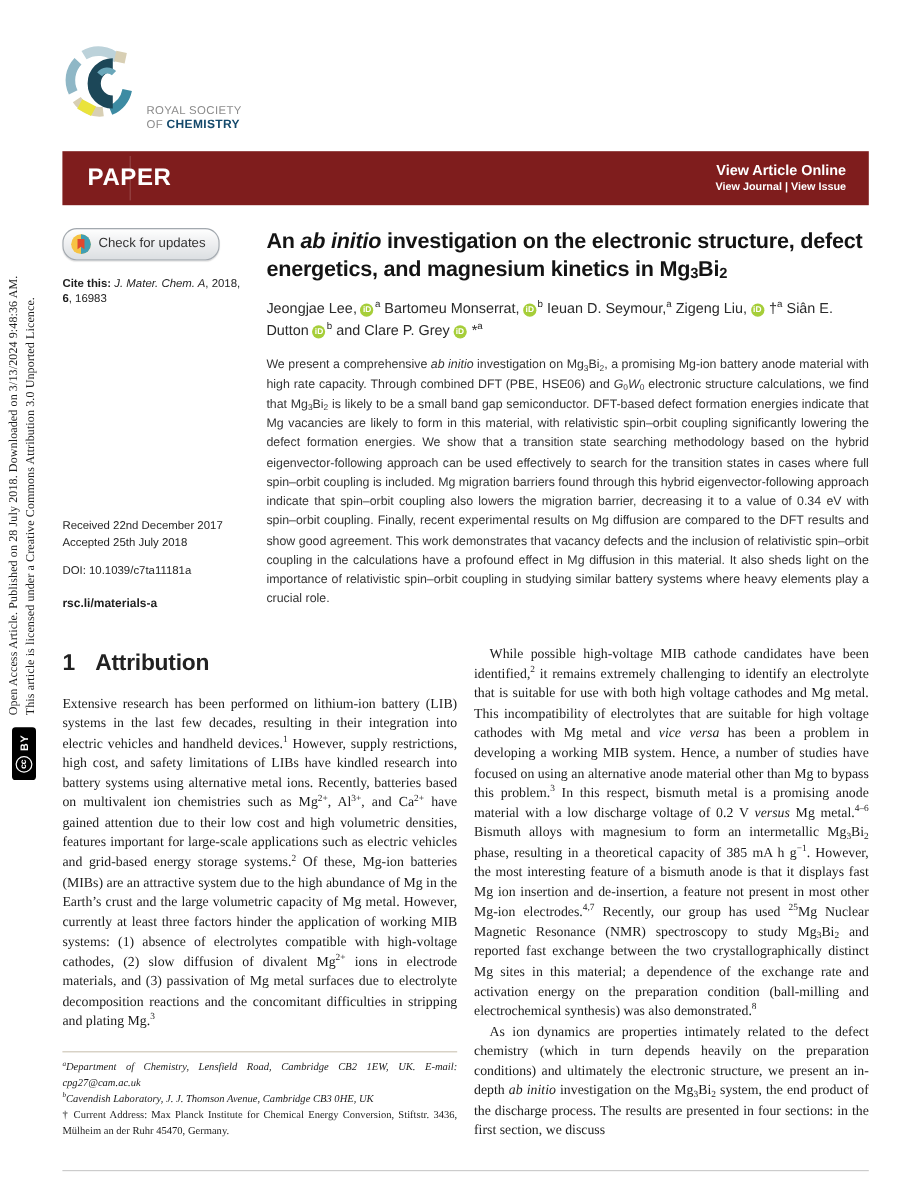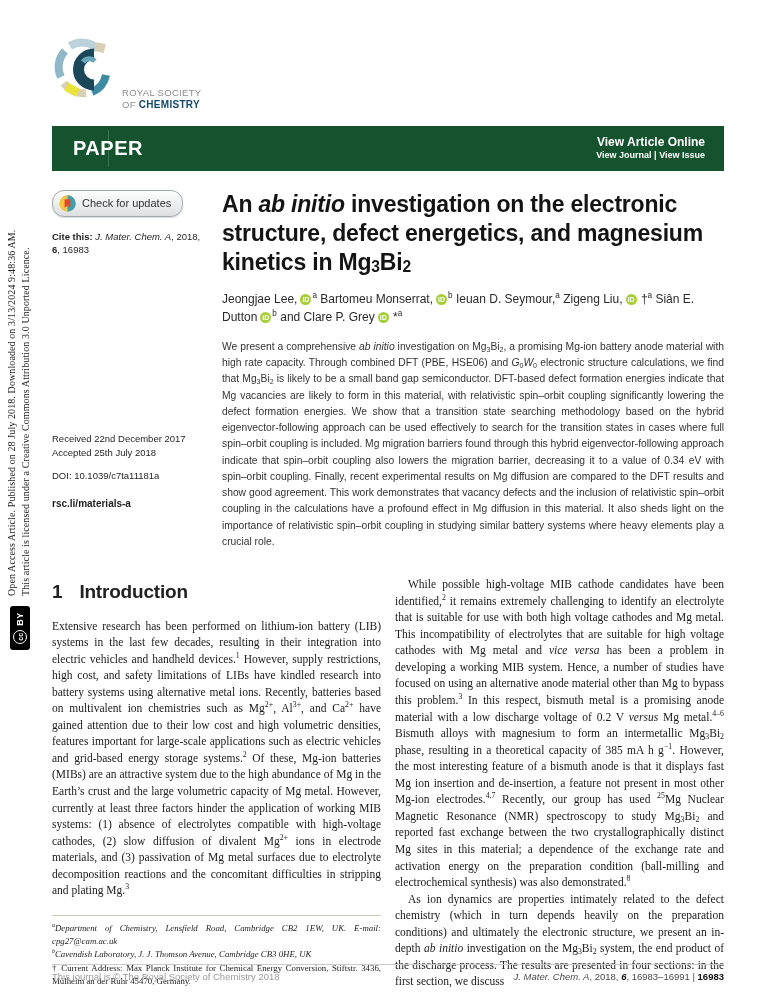--- a/index.html
+++ b/index.html
@@ -31,21 +31,21 @@
             padding-top:40px;}
   .journal-name{font-size:23px;font-weight:bold;color:#1c4851;line-height:1.13;
                 letter-spacing:-.2px;}
   .rsc-logo{display:flex;align-items:center;gap:6px;margin-top:-6px;margin-right:2px;}
   .rsc-text{line-height:1.15;padding-top:14px;}
   .rsc-text .l1{font-size:9.5px;color:#8b8b8b;letter-spacing:.3px;margin-top:40px;}
   .rsc-text .l2{font-size:9.5px;color:#8b8b8b;letter-spacing:.3px;}
   .rsc-text .l2 b{color:#14496b;font-size:10px;}
 
   
-  .paper-banner{margin-top:15px;height:45px;background:#14532d;color:#fff;
+  .paper-banner{margin-top:15px;height:45px;background:#7f1d1d;color:#fff;
                 display:flex;align-items:center;position:relative;}
   .banner-divider{position:absolute;left:56px;top:4px;bottom:4px;width:1px;
                   background:rgba(255,255,255,.18);}
   .banner-kind{font-size:20px;font-weight:bold;letter-spacing:.5px;padding-left:21px;}
   .banner-right{margin-left:auto;text-align:right;padding-right:19px;line-height:1.3;}
   .banner-vao{font-size:12px;font-weight:bold;cursor:pointer;}
   .banner-links{font-size:9px;color:rgba(255,255,255,.85);font-weight:bold;}
 
   
   .article-head{display:flex;margin-top:19px;}
@@ -54,21 +54,21 @@
              border:1px solid #a3a9af;border-radius:12px;
              background:linear-gradient(#fefefe,#dcdfe2);
              padding:4px 11px 4px 6px;font-size:11px;color:#333;
              box-shadow:0 1px 1px rgba(0,0,0,.15);cursor:pointer;}
   .cite-block{margin-top:13px;font-size:9.5px;color:#1f1f1f;line-height:1.4;}
   .recv-block{margin-top:176px;font-size:9.5px;line-height:1.45;color:#1f1f1f;}
   .doi-line{margin-top:9px;font-size:9.5px;}
   .site-line{margin-top:14px;font-size:10px;font-weight:bold;color:#1f1f1f;}
 
   .title-col{flex:1;}
-  .article-title{font-size:23px;font-weight:bold;color:#141414;line-height:1.26;
+  .article-title{font-size:18px;font-weight:bold;color:#141414;line-height:1.26;
                  letter-spacing:-.2px;}
   .authors{margin-top:13px;font-size:12px;color:#2a2a2a;line-height:1.5;}
   .orcid{display:inline-block;width:11px;height:11px;background:#a6ce39;
          border-radius:50%;color:#fff;font-size:7px;font-weight:bold;
          text-align:center;line-height:11px;margin:0 1px 0 3px;
          font-style:normal;vertical-align:1px;cursor:pointer;}
   .abstract{margin-top:13px;font-size:10.3px;line-height:1.58;color:#333;
             text-align:justify;}
 
   sup{font-size:68%;line-height:0;vertical-align:super;}
@@ -168,36 +168,32 @@
     <div class="title-col">
       <h1 class="article-title" style="margin:0;">An <i>ab initio</i> investigation on the electronic structure, defect energetics, and magnesium kinetics in Mg<sub>3</sub>Bi<sub>2</sub></h1>
       <div class="authors">Jeongjae Lee,<span class="orcid">iD</span><sup>a</sup> Bartomeu Monserrat,<span class="orcid">iD</span><sup>b</sup> Ieuan D. Seymour,<sup>a</sup> Zigeng Liu,<span class="orcid">iD</span> †<sup>a</sup> Siân E. Dutton<span class="orcid">iD</span><sup>b</sup> and Clare P. Grey<span class="orcid">iD</span> *<sup>a</sup></div>
       <div class="abstract">We present a comprehensive <i>ab initio</i> investigation on Mg<sub>3</sub>Bi<sub>2</sub>, a promising Mg-ion battery anode material with high rate capacity. Through combined DFT (PBE, HSE06) and <i>G</i><sub>0</sub><i>W</i><sub>0</sub> electronic structure calculations, we find that Mg<sub>3</sub>Bi<sub>2</sub> is likely to be a small band gap semiconductor. DFT-based defect formation energies indicate that Mg vacancies are likely to form in this material, with relativistic spin–orbit coupling significantly lowering the defect formation energies. We show that a transition state searching methodology based on the hybrid eigenvector-following approach can be used effectively to search for the transition states in cases where full spin–orbit coupling is included. Mg migration barriers found through this hybrid eigenvector-following approach indicate that spin–orbit coupling also lowers the migration barrier, decreasing it to a value of 0.34 eV with spin–orbit coupling. Finally, recent experimental results on Mg diffusion are compared to the DFT results and show good agreement. This work demonstrates that vacancy defects and the inclusion of relativistic spin–orbit coupling in the calculations have a profound effect in Mg diffusion in this material. It also sheds light on the importance of relativistic spin–orbit coupling in studying similar battery systems where heavy elements play a crucial role.</div>
     </div>
   </div>
 
   <div class="main-cols">
     <div class="col">
       <div class="sec-heading">
-        <span class="num">1</span><span>Introduction</span>
+        <span class="num">1</span><span>Attribution</span>
       </div>
       <p class="para">Extensive research has been performed on lithium-ion battery (LIB) systems in the last few decades, resulting in their integration into electric vehicles and handheld devices.<sup>1</sup> However, supply restrictions, high cost, and safety limitations of LIBs have kindled research into battery systems using alternative metal ions. Recently, batteries based on multivalent ion chemistries such as Mg<sup>2+</sup>, Al<sup>3+</sup>, and Ca<sup>2+</sup> have gained attention due to their low cost and high volumetric densities, features important for large-scale applications such as electric vehicles and grid-based energy storage systems.<sup>2</sup> Of these, Mg-ion batteries (MIBs) are an attractive system due to the high abundance of Mg in the Earth’s crust and the large volumetric capacity of Mg metal. However, currently at least three factors hinder the application of working MIB systems: (1) absence of electrolytes compatible with high-voltage cathodes, (2) slow diffusion of divalent Mg<sup>2+</sup> ions in electrode materials, and (3) passivation of Mg metal surfaces due to electrolyte decomposition reactions and the concomitant difficulties in stripping and plating Mg.<sup>3</sup></p>
       <hr class="fn-rule">
       <div class="footnotes">
         <p><i><sup>a</sup>Department of Chemistry, Lensfield Road, Cambridge CB2 1EW, UK. E-mail: cpg27@cam.ac.uk</i></p>
         <p><i><sup>b</sup>Cavendish Laboratory, J. J. Thomson Avenue, Cambridge CB3 0HE, UK</i></p>
         <p>† Current Address: Max Planck Institute for Chemical Energy Conversion, Stiftstr. 3436, Mülheim an der Ruhr 45470, Germany.</p>
       </div>
     </div>
     <div class="col">
       <p class="para indent">While possible high-voltage MIB cathode candidates have been identified,<sup>2</sup> it remains extremely challenging to identify an electrolyte that is suitable for use with both high voltage cathodes and Mg metal. This incompatibility of electrolytes that are suitable for high voltage cathodes with Mg metal and <i>vice versa</i> has been a problem in developing a working MIB system. Hence, a number of studies have focused on using an alternative anode material other than Mg to bypass this problem.<sup>3</sup> In this respect, bismuth metal is a promising anode material with a low discharge voltage of 0.2 V <i>versus</i> Mg metal.<sup>4–6</sup> Bismuth alloys with magnesium to form an intermetallic Mg<sub>3</sub>Bi<sub>2</sub> phase, resulting in a theoretical capacity of 385 mA h g<sup>−1</sup>. However, the most interesting feature of a bismuth anode is that it displays fast Mg ion insertion and de-insertion, a feature not present in most other Mg-ion electrodes.<sup>4,7</sup> Recently, our group has used <sup>25</sup>Mg Nuclear Magnetic Resonance (NMR) spectroscopy to study Mg<sub>3</sub>Bi<sub>2</sub> and reported fast exchange between the two crystallographically distinct Mg sites in this material; a dependence of the exchange rate and activation energy on the preparation condition (ball-milling and electrochemical synthesis) was also demonstrated.<sup>8</sup></p>
       <p class="para indent">As ion dynamics are properties intimately related to the defect chemistry (which in turn depends heavily on the preparation conditions) and ultimately the electronic structure, we present an in-depth <i>ab initio</i> investigation on the Mg<sub>3</sub>Bi<sub>2</sub> system, the end product of the discharge process. The results are presented in four sections: in the first section, we discuss</p>
     </div>
   </div>
 </div>
 
 <div class="footer">
   <hr class="footer-rule">
-  <div class="footer-row">
-    <span class="footer-left">This journal is © The Royal Society of Chemistry 2018</span>
-    <span class="footer-right"><i>J. Mater. Chem. A</i>, 2018, <b><i>6</i></b>, 16983–16991 | <b>16983</b></span>
-  </div>
 </div>
 
 </body></html>

